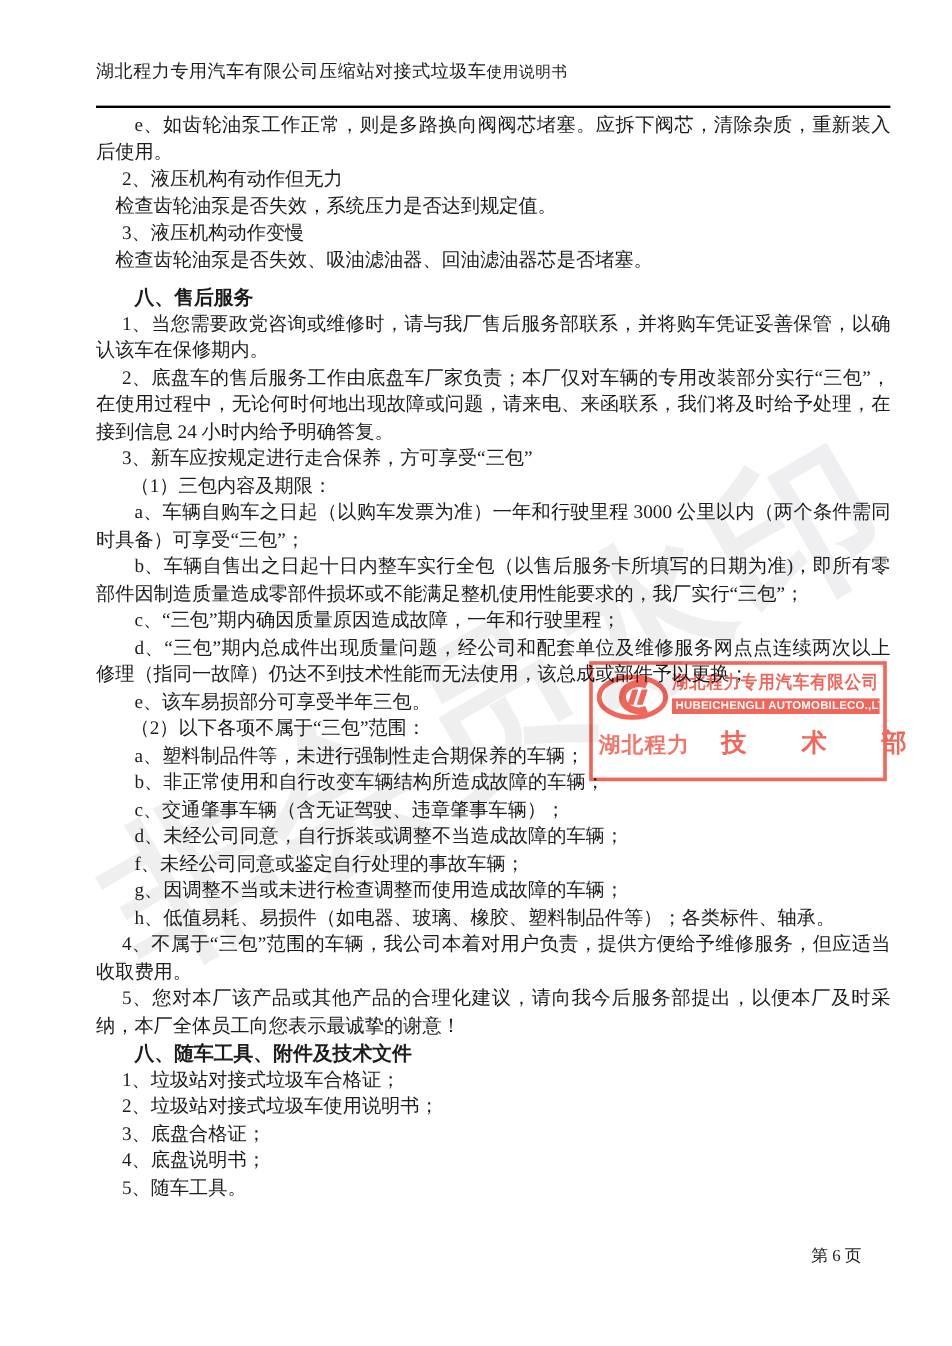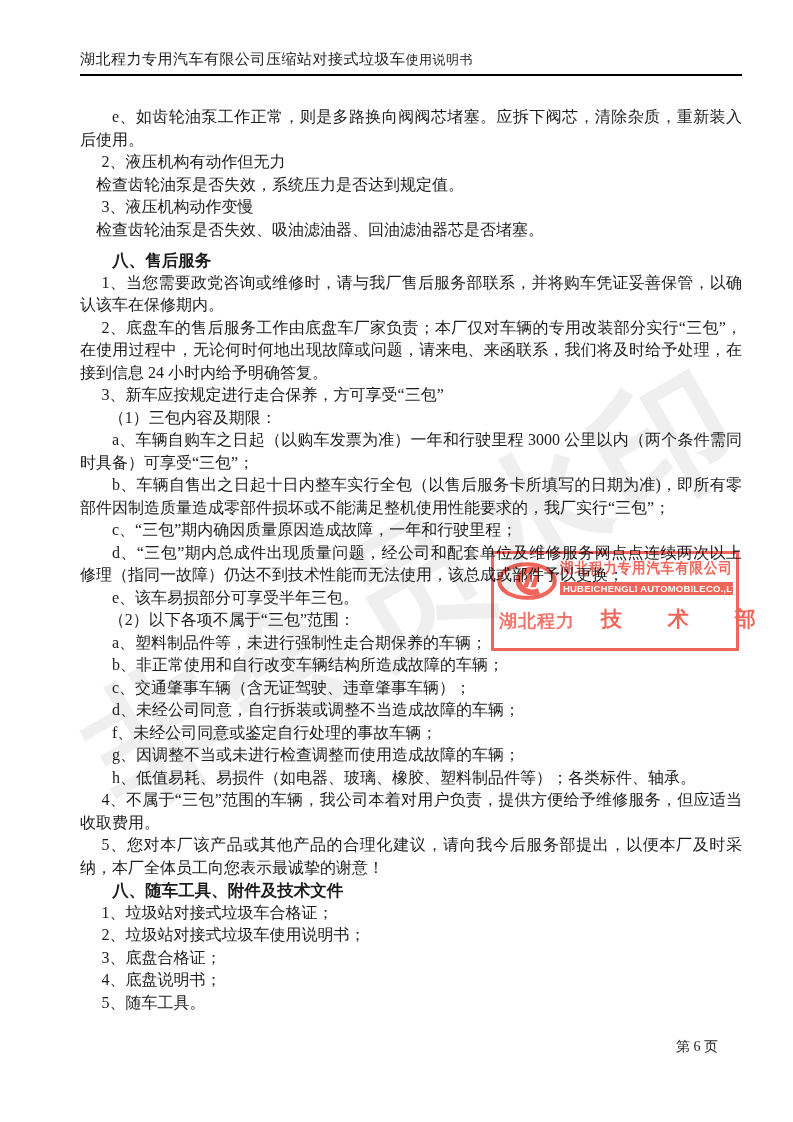--- a/index.html
+++ b/index.html
@@ -14,21 +14,21 @@
     color: #1c1c1e;
   }
 
   
   .header {
     position: absolute;
     left: 80px;
     top: 50px;
     width: 662px;
     border-bottom: 2px solid #000;
-    padding-bottom: 5px;
+    padding-bottom: 19px;
     white-space: nowrap;
   }
   .header .company { font-size: 15px; letter-spacing: .5px; }
   .header .doctitle { font-size: 15px; letter-spacing: .5px; }
   .header .docsub { font-size: 13px; letter-spacing: .5px; }
 
   
   .watermark {
     position: absolute;
     left: 45px;
@@ -45,21 +45,21 @@
     transform-origin: center;
     z-index: 0;
     pointer-events: none;
     white-space: nowrap;
   }
 
   
   .content {
     position: absolute;
     left: 80px;
-    top: 106px;
+    top: 94px;
     width: 662px;
     z-index: 1;
     font-size: 16px;
     line-height: 22.5px;
     text-align: justify;
   }
   .content p { text-align: justify; }
   .ind-2   { text-indent: 2em; }
   .ind-18  { text-indent: 1.8em; }
   .ind-135 { text-indent: 1.35em; }

